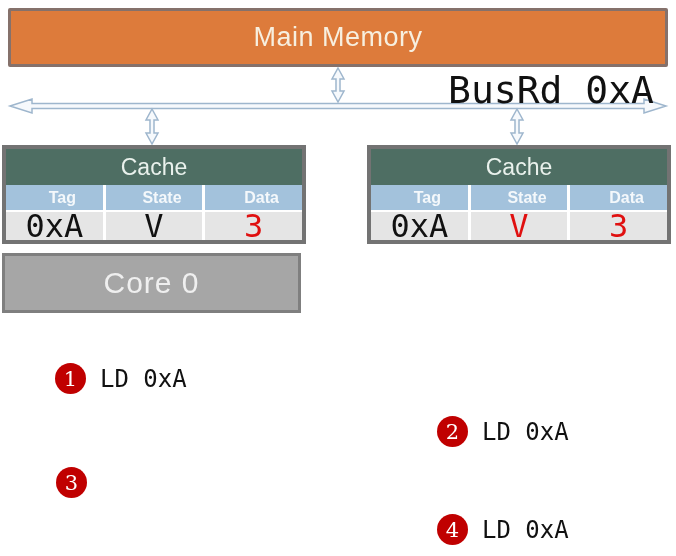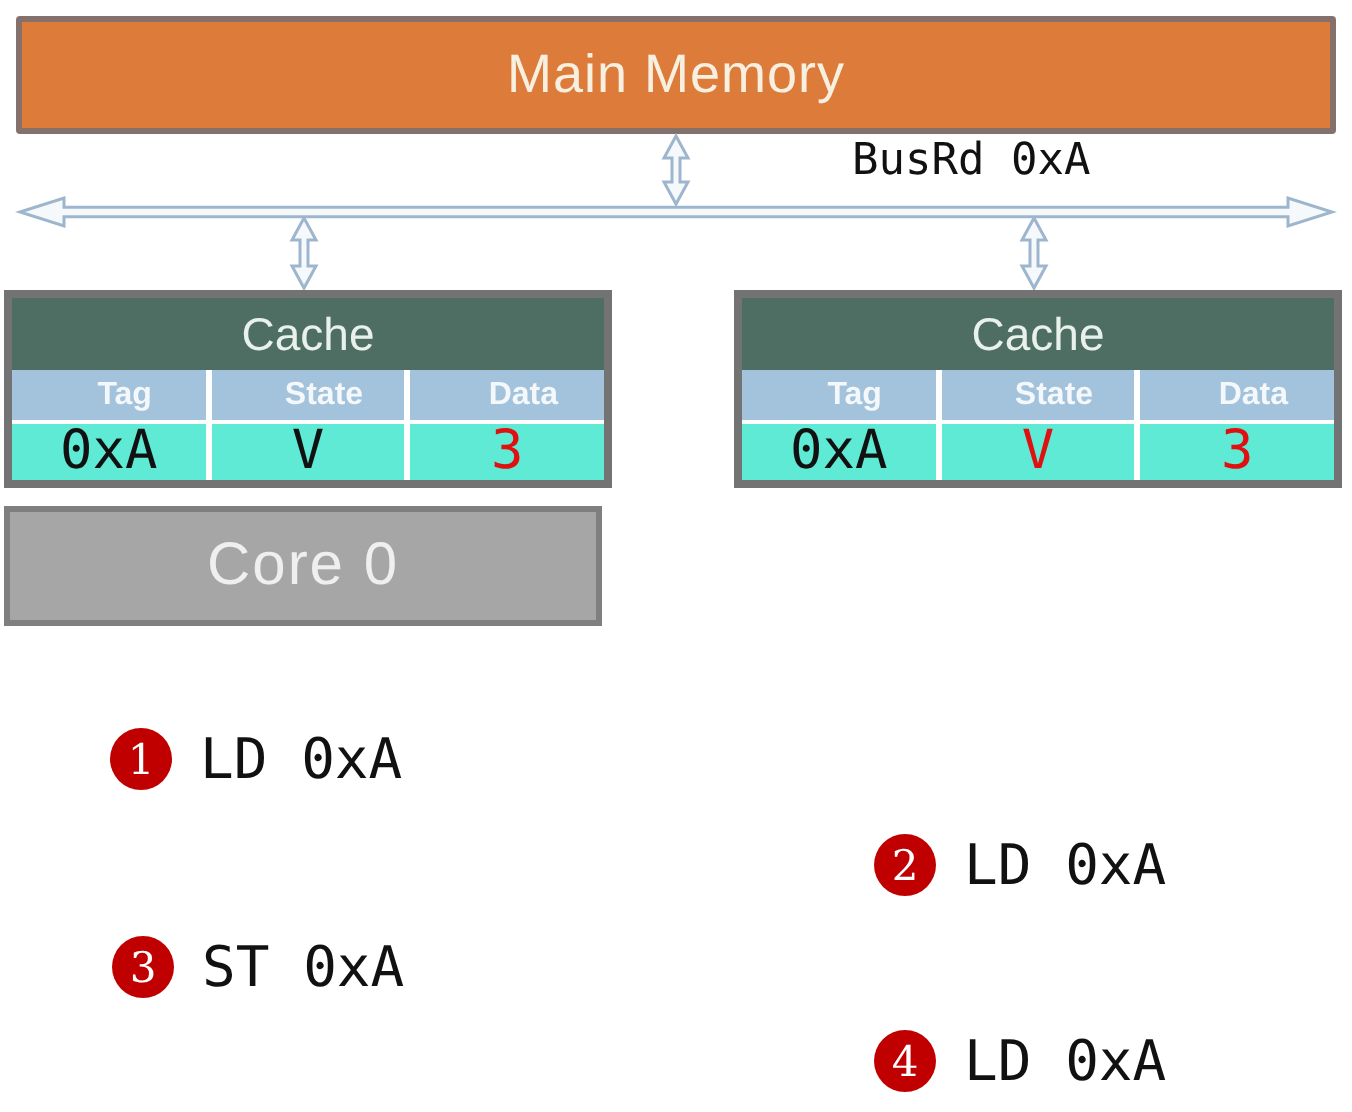--- a/index.html
+++ b/index.html
@@ -11,22 +11,22 @@
   .memory-box{
     position:absolute;left:8px;top:8px;width:654px;height:53px;
     background:#DD7B3B;border:3px solid #85716B;border-radius:2px;
     display:flex;align-items:center;justify-content:center;
   }
   .memory-box span{color:#F7EFDF;font-size:27px;letter-spacing:.5px;}
   
   .connectors{position:absolute;left:0;top:0;width:676px;height:556px;pointer-events:none;}
   
   .bus-label{
-    position:absolute;left:426px;top:68px;
-    font-family:"DejaVu Sans Mono",monospace;font-size:22px;color:#111111;white-space:pre;
+    position:absolute;left:448px;top:68px;
+    font-family:"DejaVu Sans Mono",monospace;font-size:38px;color:#111111;white-space:pre;
   }
   
   .cache-box{
     position:absolute;top:145px;width:296px;height:91px;
     border:4px solid #737373;background:#ffffff;
     display:flex;flex-direction:column;
   }
   .cache-left{left:2px;}
   .cache-right{left:367px;}
   .cache-title{
@@ -39,22 +39,22 @@
   }
   .cache-cols .col-h{
     background:#A3C2DC;color:#F4F8FB;font-size:16px;font-weight:bold;
     display:flex;align-items:center;justify-content:center;padding-left:16px;
   }
   .cache-vals{
     display:grid;grid-template-columns:1fr 1fr 1fr;column-gap:3px;background:#ffffff;
     height:28px;flex:none;margin-top:2px;
   }
   .cache-vals .val{
-    background:#5eead4;color:#111111;
-    font-family:"DejaVu Sans Mono",monospace;font-size:27px;line-height:28px;
+    background:#e5e5e5;color:#111111;
+    font-family:"DejaVu Sans Mono",monospace;font-size:32px;line-height:28px;
     display:flex;align-items:center;justify-content:center;
   }
   
   .core-box{
     position:absolute;top:253px;width:293px;height:54px;
     background:#A6A6A6;border:3px solid #7F7F7F;
     display:flex;align-items:center;justify-content:center;text-align:center;
   }
   .core-left{left:2px;}
   .core-right{left:367px;}
@@ -64,21 +64,21 @@
   .step-1{left:55px;top:363px;}
   .step-2{left:437px;top:416px;}
   .step-3{left:56px;top:467px;}
   .step-4{left:437px;top:514px;}
   .badge{
     width:31px;height:31px;border-radius:50%;background:#C00000;flex:none;
     color:#ffffff;font-family:"DejaVu Serif",serif;font-size:21px;
     display:flex;align-items:center;justify-content:center;
   }
   .step-label{
-    font-family:"DejaVu Sans Mono",monospace;font-size:28px;color:#111111;white-space:pre;
+    font-family:"DejaVu Sans Mono",monospace;font-size:24px;color:#111111;white-space:pre;
   }
 </style>
 </head>
 <body>
 
 <div class="stage">
 
   <div class="memory-box">
     <span>Main Memory</span>
   </div>
@@ -131,20 +131,19 @@
   <div class="step step-1">
     <span class="badge">1</span>
     <span class="step-label">LD 0xA</span>
   </div>
   <div class="step step-2">
     <span class="badge">2</span>
     <span class="step-label">LD 0xA</span>
   </div>
   <div class="step step-3">
     <span class="badge">3</span>
-    <span class="step-label">ST 0xA</span>
   </div>
   <div class="step step-4">
     <span class="badge">4</span>
     <span class="step-label">LD 0xA</span>
   </div>
 
 </div>
 
 </body></html>

